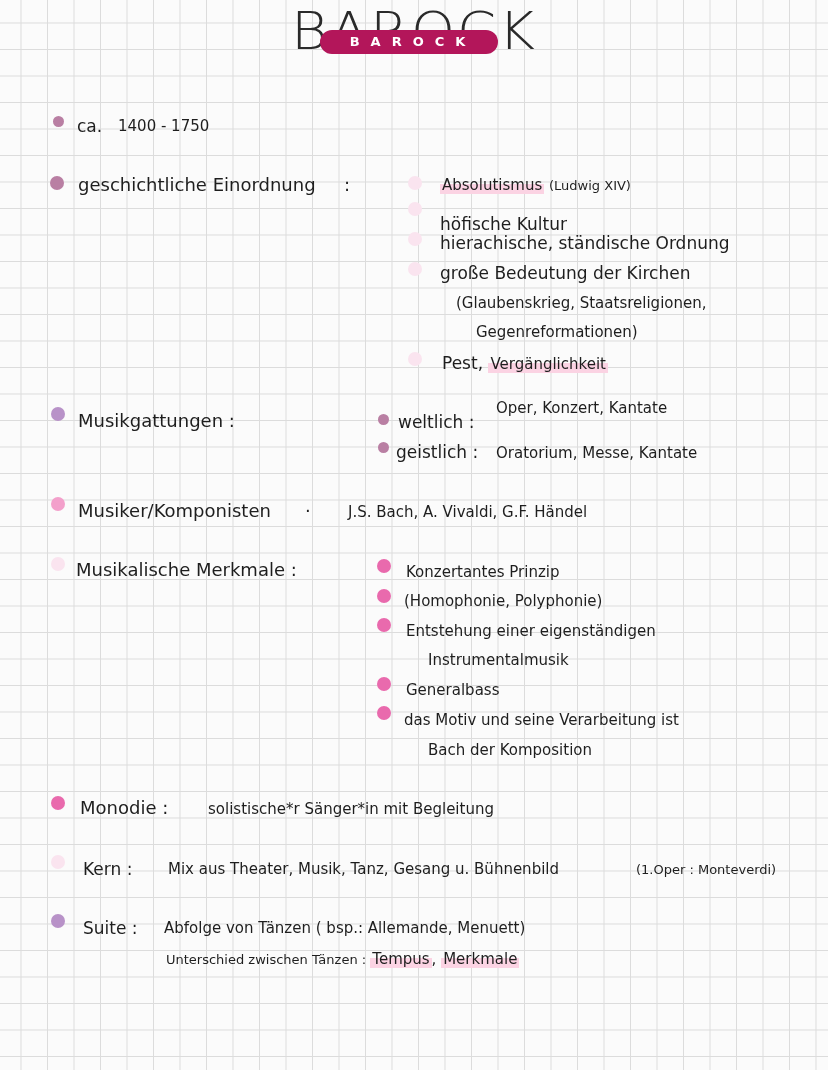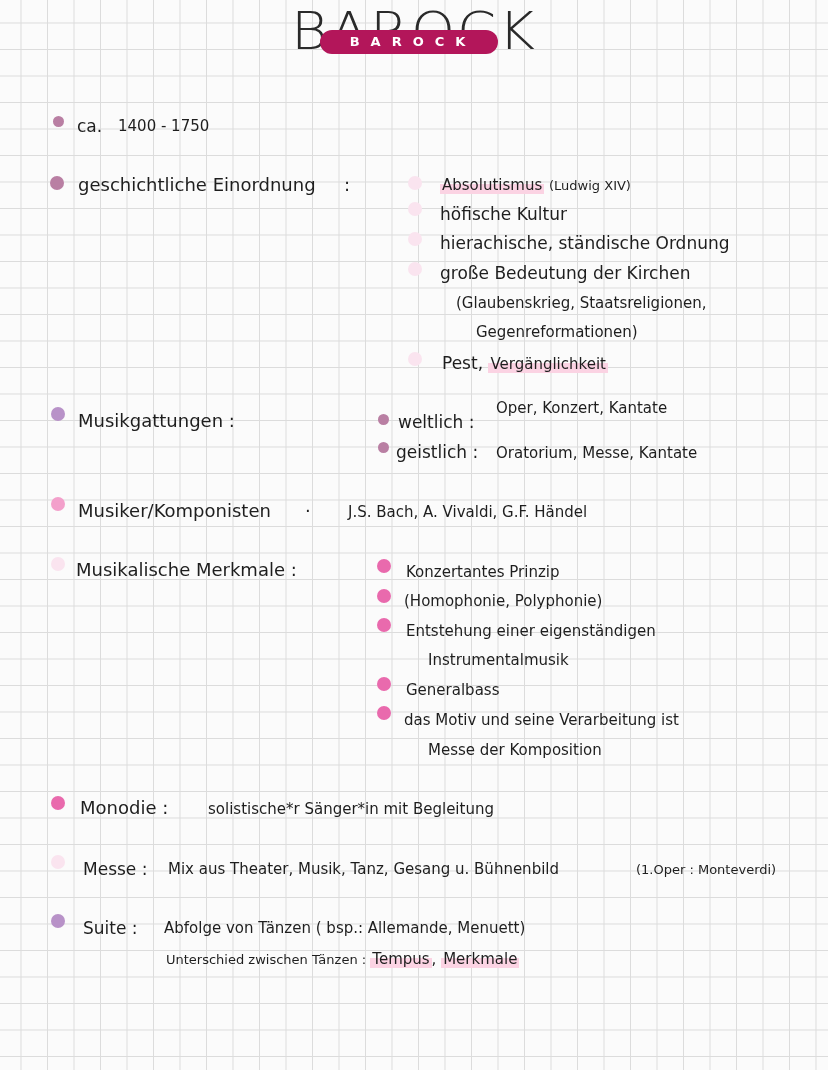--- a/index.html
+++ b/index.html
@@ -48,21 +48,21 @@
 <div class="dot d-big" style="left:50px;top:176px;background:#b97fa3"></div>
 <div class="abs txt" style="left:78px;top:174px">geschichtliche Einordnung</div>
 <div class="abs txt" style="left:344px;top:174px">:</div>
 
 <div class="dot d-big" style="left:408px;top:176px;background:#fae4ef"></div>
 <div class="abs txt-s" style="left:440px;top:175px">
   <span class="hl">Absolutismus</span>
   <span class="txt-xs">(Ludwig XIV)</span>
 </div>
 <div class="dot d-big" style="left:408px;top:202px;background:#fae4ef"></div>
-<div class="abs txt-m" style="left:440px;top:203px">höfische Kultur</div>
+<div class="abs txt-m" style="left:440px;top:213px">höfische Kultur</div>
 <div class="dot d-big" style="left:408px;top:232px;background:#fae4ef"></div>
 <div class="abs txt-m" style="left:440px;top:232px">hierachische, ständische Ordnung</div>
 <div class="dot d-big" style="left:408px;top:262px;background:#fae4ef"></div>
 <div class="abs txt-m" style="left:440px;top:262px">große Bedeutung der Kirchen</div>
 <div class="abs txt-s" style="left:456px;top:293px">(Glaubenskrieg, Staatsreligionen,</div>
 <div class="abs txt-s" style="left:476px;top:322px">Gegenreformationen)</div>
 <div class="dot d-big" style="left:408px;top:352px;background:#fae4ef"></div>
 <div class="abs txt-m" style="left:442px;top:352px">
   <span>Pest,</span>
   <span class="hl txt-s">Vergänglichkeit</span>
@@ -88,28 +88,28 @@
 <div class="abs txt-s" style="left:406px;top:562px">Konzertantes Prinzip</div>
 <div class="dot d-big" style="left:377px;top:589px;background:#e96aad"></div>
 <div class="abs txt-s" style="left:404px;top:591px">(Homophonie, Polyphonie)</div>
 <div class="dot d-big" style="left:377px;top:618px;background:#e96aad"></div>
 <div class="abs txt-s" style="left:406px;top:621px">Entstehung einer eigenständigen</div>
 <div class="abs txt-s" style="left:428px;top:650px">Instrumentalmusik</div>
 <div class="dot d-big" style="left:377px;top:677px;background:#e96aad"></div>
 <div class="abs txt-s" style="left:406px;top:680px">Generalbass</div>
 <div class="dot d-big" style="left:377px;top:706px;background:#e96aad"></div>
 <div class="abs txt-s" style="left:404px;top:710px">das Motiv und seine Verarbeitung ist</div>
-<div class="abs txt-s" style="left:428px;top:740px">Messe der Komposition</div>
+<div class="abs txt-s" style="left:428px;top:740px">Bach der Komposition</div>
 
 <div class="dot d-big" style="left:51px;top:796px;background:#e96aad"></div>
 <div class="abs txt" style="left:80px;top:797px">Monodie :</div>
 <div class="abs txt-s" style="left:208px;top:799px">solistische*r Sänger*in mit Begleitung</div>
 
 <div class="dot d-big" style="left:51px;top:855px;background:#fae4ef"></div>
-<div class="abs txt-m" style="left:83px;top:858px">Messe :</div>
+<div class="abs txt-m" style="left:83px;top:858px">Kern :</div>
 <div class="abs txt-s" style="left:168px;top:859px">Mix aus Theater, Musik, Tanz, Gesang u. Bühnenbild</div>
 <div class="abs txt-xs" style="left:636px;top:861px">(1.Oper : Monteverdi)</div>
 
 <div class="dot d-big" style="left:51px;top:914px;background:#b892c8"></div>
 <div class="abs txt-m" style="left:83px;top:917px">Suite :</div>
 <div class="abs txt-s" style="left:164px;top:918px">Abfolge von Tänzen ( bsp.: Allemande, Menuett)</div>
 <div class="abs txt-xs" style="left:166px;top:949px">
   <span>Unterschied zwischen Tänzen :</span>
   <span class="hl txt-s">Tempus</span><span class="txt-s">, </span><span class="hl txt-s">Merkmale</span>
 </div>

